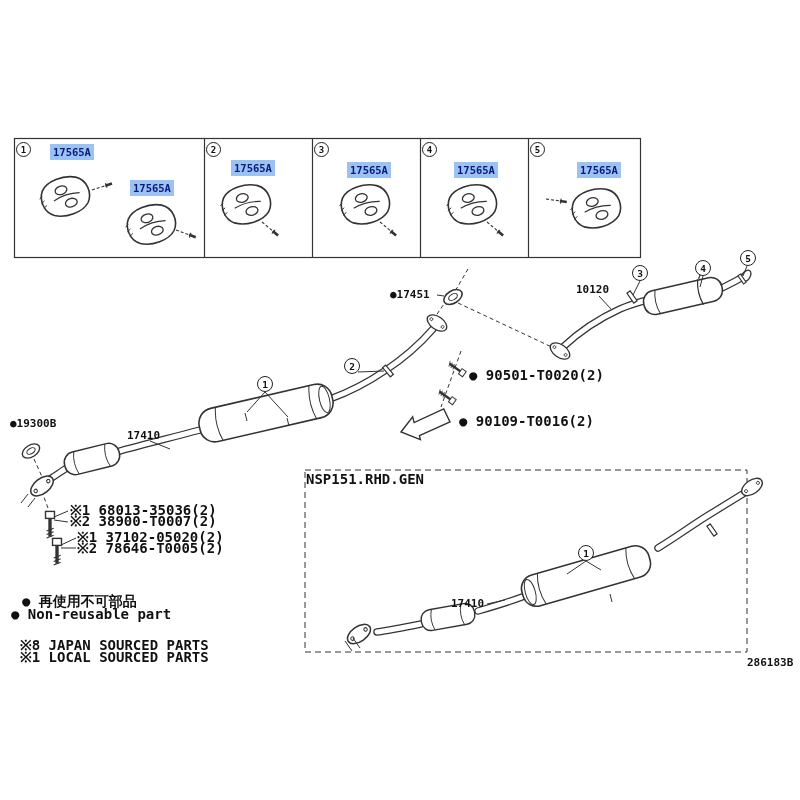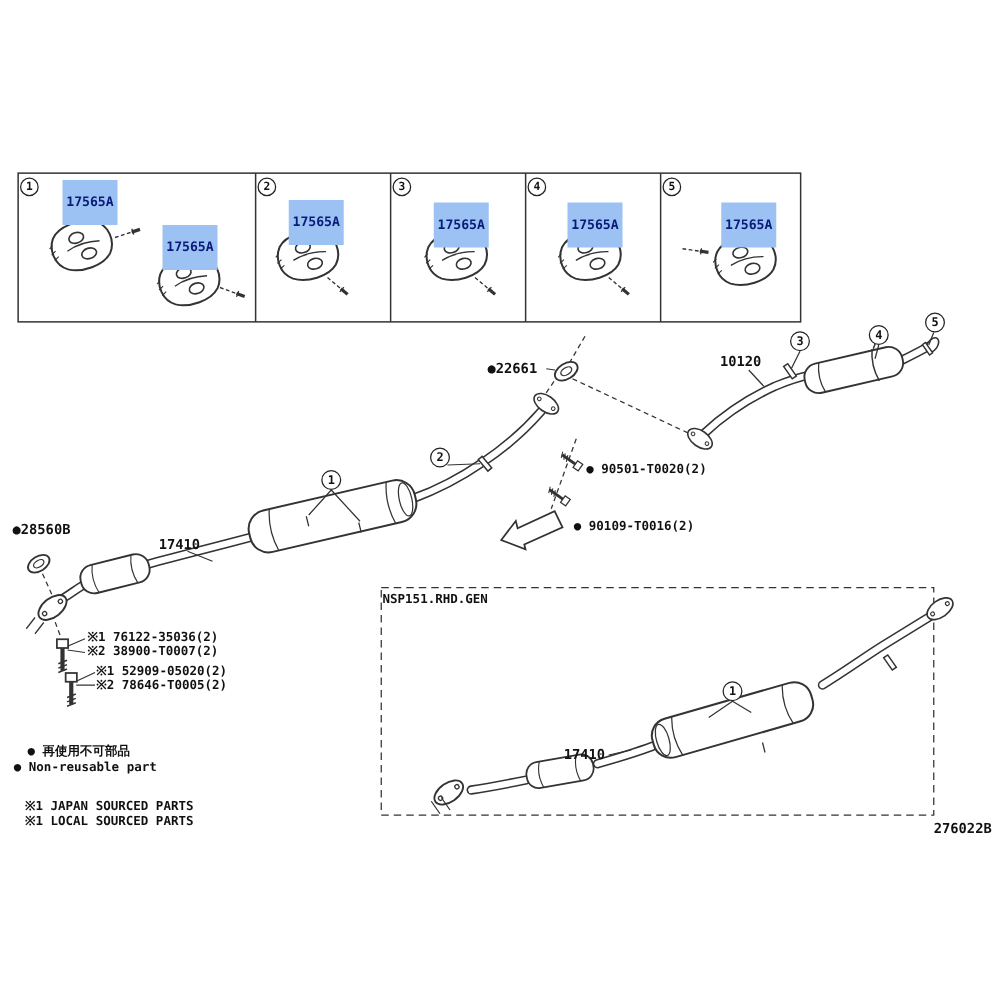--- a/index.html
+++ b/index.html
@@ -11,22 +11,22 @@
   }
   #art { position:absolute; left:0; top:0; }
   .pO { fill:none; stroke:#333; stroke-width:7.5; stroke-linecap:round; }
   .pI { fill:none; stroke:#fff; stroke-width:5; stroke-linecap:round; }
   .ln { fill:none; stroke:#333; stroke-width:1; }
   .dash { fill:none; stroke:#333; stroke-width:1; stroke-dasharray:4,3; }
   .lbl {
     position:absolute; font-weight:bold; font-size:11px; color:#111;
     white-space:nowrap; line-height:12px;
   }
-  .lbl.small { font-size:10px; line-height:11px; }
-  .hl { background:#9cc2f4; color:#0a1a7a; padding:12px 3px; font-size:10.5px; }
+  .lbl.small { font-size:14px; line-height:11px; }
+  .hl { background:#9cc2f4; color:#0a1a7a; padding:2px 3px; font-size:10.5px; }
   .co {
     position:absolute; width:16px; height:16px; border:1.5px solid #222;
     border-radius:50%; font-size:9.5px; font-weight:bold; color:#111;
     background:#fff; display:flex; align-items:center; justify-content:center;
   }
   .co.pnum { width:15px; height:15px; font-size:9px; }
 </style>
 </head>
 <body>
 
@@ -212,37 +212,37 @@
   <div class="co pnum" style="left:422px;top:142px">4</div>
   <div class="co pnum" style="left:530px;top:142px">5</div>
 
   <div class="lbl hl" style="left:50px;top:144px">17565A</div>
   <div class="lbl hl" style="left:130px;top:180px">17565A</div>
   <div class="lbl hl" style="left:231px;top:160px">17565A</div>
   <div class="lbl hl" style="left:347px;top:162px">17565A</div>
   <div class="lbl hl" style="left:454px;top:162px">17565A</div>
   <div class="lbl hl" style="left:577px;top:162px">17565A</div>
 
-  <div class="lbl" style="left:390px;top:289px">●22661</div>
+  <div class="lbl" style="left:390px;top:289px">●17451</div>
   <div class="lbl" style="left:576px;top:284px">10120</div>
   <div class="lbl" style="left:127px;top:430px">17410</div>
-  <div class="lbl" style="left:10px;top:418px">●28560B</div>
+  <div class="lbl" style="left:10px;top:418px">●19300B</div>
   <div class="lbl small" style="left:469px;top:370px">● 90501-T0020(2)</div>
   <div class="lbl small" style="left:459px;top:416px">● 90109-T0016(2)</div>
-  <div class="lbl small" style="left:70px;top:505px">※1 76122-35036(2)</div>
+  <div class="lbl small" style="left:70px;top:505px">※1 68013-35036(2)</div>
   <div class="lbl small" style="left:70px;top:516px">※2 38900-T0007(2)</div>
-  <div class="lbl small" style="left:77px;top:532px">※1 52909-05020(2)</div>
+  <div class="lbl small" style="left:77px;top:532px">※1 37102-05020(2)</div>
   <div class="lbl small" style="left:77px;top:543px">※2 78646-T0005(2)</div>
   <div class="lbl small" style="left:306px;top:474px">NSP151.RHD.GEN</div>
   <div class="lbl" style="left:451px;top:598px">17410</div>
-  <div class="lbl" style="left:747px;top:657px">276022B</div>
+  <div class="lbl" style="left:747px;top:657px">286183B</div>
 
   <div class="lbl small" style="left:22px;top:596px">● 再使用不可部品</div>
   <div class="lbl small" style="left:11px;top:609px">● Non-reusable part</div>
-  <div class="lbl small" style="left:20px;top:640px">※1 JAPAN SOURCED PARTS</div>
+  <div class="lbl small" style="left:20px;top:640px">※8 JAPAN SOURCED PARTS</div>
   <div class="lbl small" style="left:20px;top:652px">※1 LOCAL SOURCED PARTS</div>
 
   <div class="co" style="left:257px;top:376px">1</div>
   <div class="co" style="left:344px;top:358px">2</div>
   <div class="co" style="left:632px;top:265px">3</div>
   <div class="co" style="left:695px;top:260px">4</div>
   <div class="co" style="left:740px;top:250px">5</div>
   <div class="co" style="left:578px;top:545px">1</div>
 
 </div>

